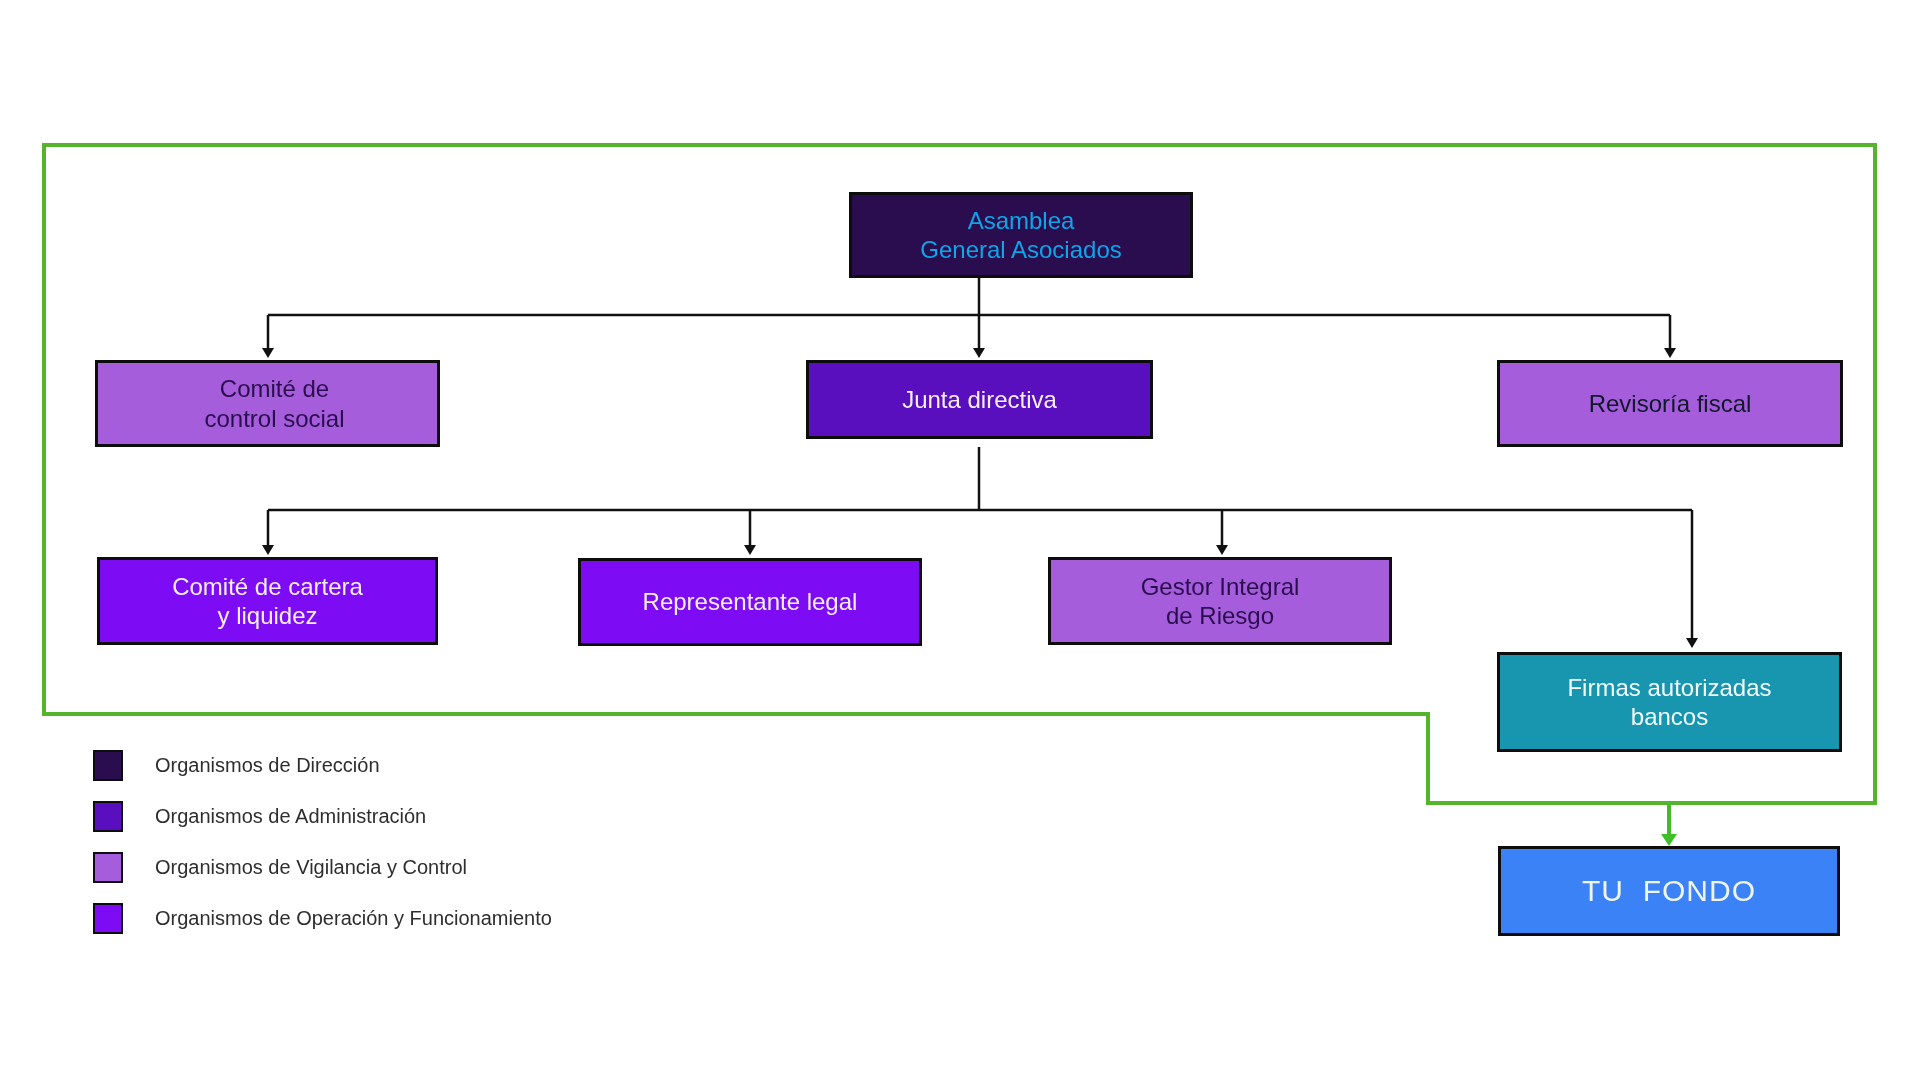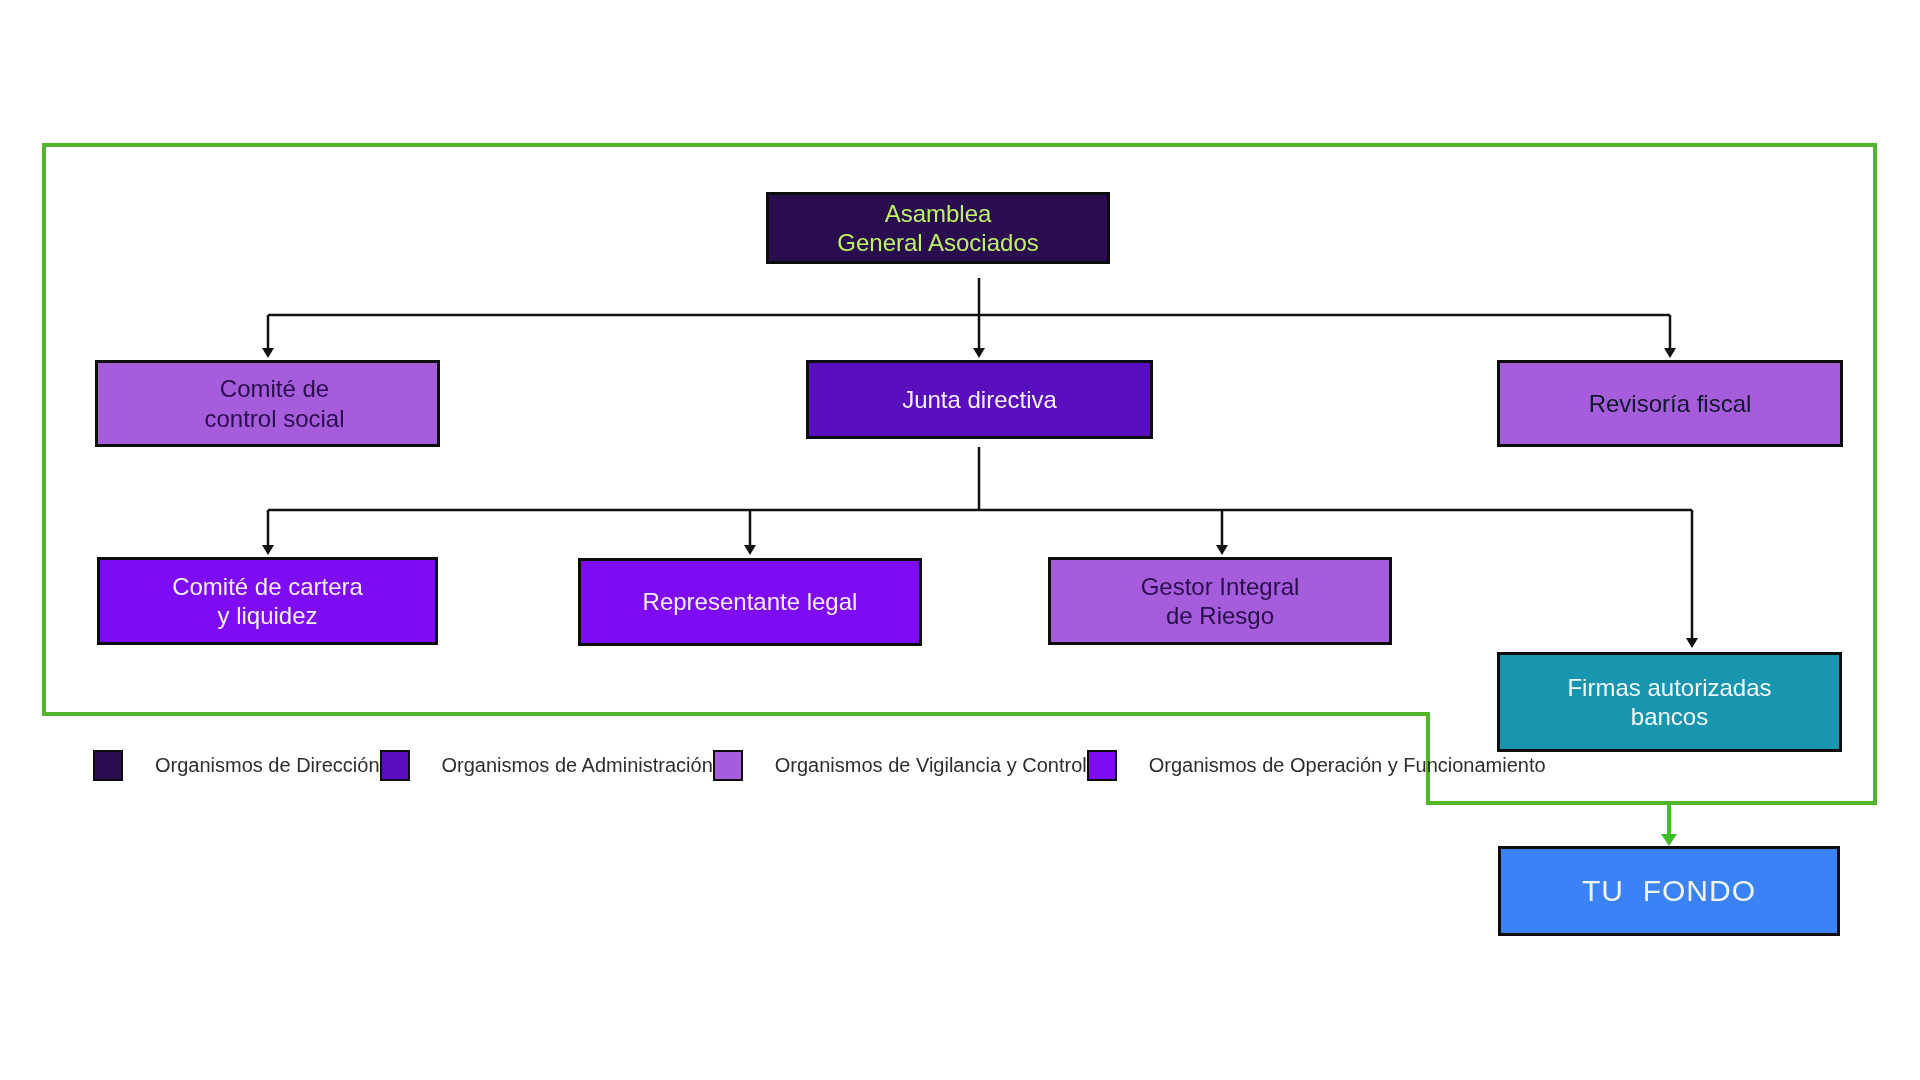--- a/index.html
+++ b/index.html
@@ -8,21 +8,21 @@
     font-family:"Liberation Sans", sans-serif;
   }
   svg.lines{position:absolute;left:0;top:0;width:1920px;height:1080px;pointer-events:none;}
   .node{
     position:absolute;display:flex;align-items:center;justify-content:center;
     text-align:center;border:3px solid #0d0d0d;box-sizing:border-box;
     font-size:24px;line-height:1.22;white-space:pre-wrap;
   }
   .node.big{font-size:30px;letter-spacing:1px;}
   #legend{
-    position:absolute;left:93px;top:750px;display:flex;flex-direction:row;
+    position:absolute;left:93px;top:750px;display:flex;flex-direction:column;gap:20px;
   }
   .legend-row{display:flex;align-items:center;}
   .legend-swatch{width:30px;height:31px;border:2px solid #0d0d0d;box-sizing:border-box;flex:0 0 auto;}
   .legend-label{margin-left:32px;font-size:20px;color:#2e2e2e;white-space:nowrap;}
 </style>
 </head>
 <body>
 
 <div id="stage">
 
@@ -38,21 +38,21 @@
     <path d="M979,447 V510 M268,510 H1692 M268,510 V547 M750,510 V547 M1222,510 V547 M1692,510 V640" fill="none" stroke-width="2.5" style="stroke: rgb(17, 17, 17);"></path>
     <polygon points="262,545 274,545 268,555" style="fill: rgb(17, 17, 17);"></polygon>
     <polygon points="744,545 756,545 750,555" style="fill: rgb(17, 17, 17);"></polygon>
     <polygon points="1216,545 1228,545 1222,555" style="fill: rgb(17, 17, 17);"></polygon>
     <polygon points="1686,638 1698,638 1692,648" style="fill: rgb(17, 17, 17);"></polygon>
 
     <path d="M1669,803 V836" fill="none" stroke-width="4" style="stroke: rgb(63, 190, 39);"></path>
     <polygon points="1661,834 1677,834 1669,846" style="fill: rgb(63, 190, 39);"></polygon>
   </svg>
 
-  <div class="node" style="left: 766px; top: 192px; width: 344px; height: 72px; background-color: rgb(42, 13, 79); color: #bef264;">Asamblea
+  <div class="node" style="left: 849px; top: 192px; width: 344px; height: 86px; background-color: rgb(42, 13, 79); color: #0ea5e9;">Asamblea
 General Asociados</div>
 
   <div class="node" style="left: 95px; top: 360px; width: 345px; height: 87px; background-color: rgb(166, 93, 219); color: rgb(42, 13, 79); padding-left: 14px;">Comité de
 control social</div>
 
   <div class="node" style="left: 806px; top: 360px; width: 347px; height: 79px; background-color: rgb(90, 15, 191); color: rgb(246, 238, 248);">Junta directiva</div>
 
   <div class="node" style="left: 1497px; top: 360px; width: 346px; height: 87px; background-color: rgb(166, 93, 219); color: #0f172a;">Revisoría fiscal</div>
 
   <div class="node" style="left: 97px; top: 557px; width: 341px; height: 88px; background-color: rgb(125, 11, 244); color: rgb(246, 238, 248);">Comité de cartera

